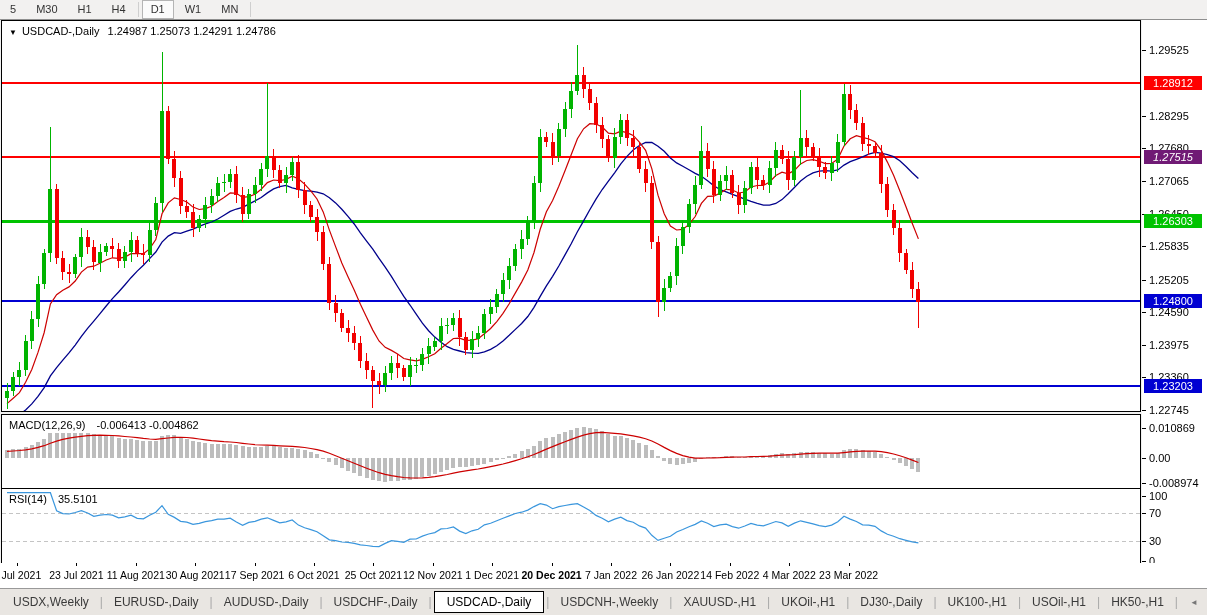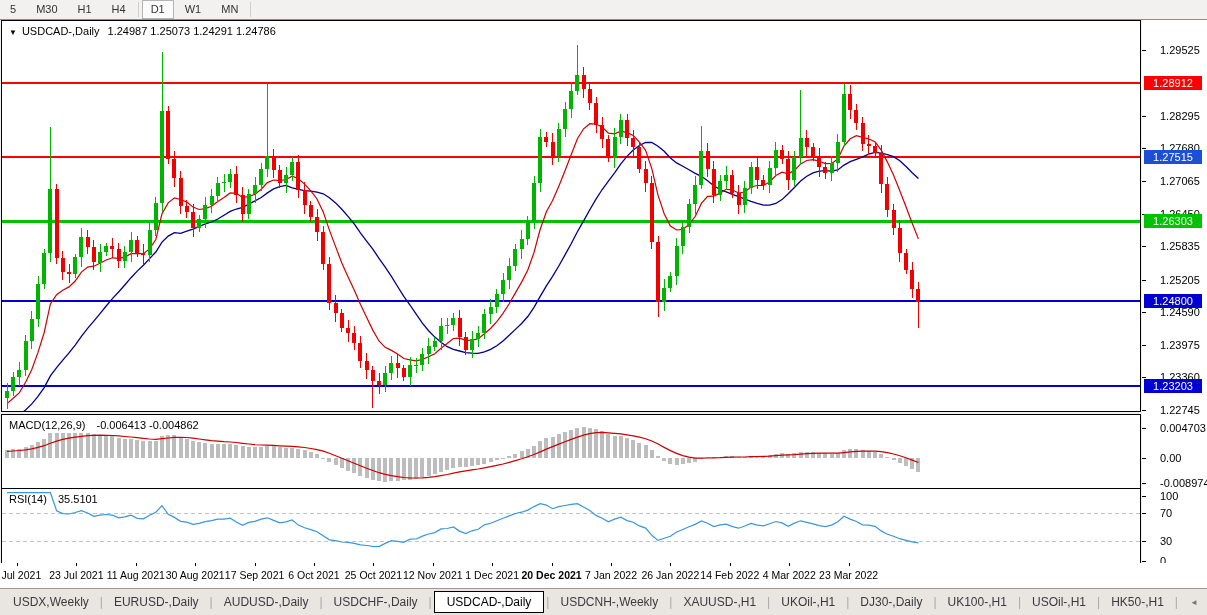--- a/index.html
+++ b/index.html
@@ -14,21 +14,21 @@
   .panel{position:absolute;left:1px;width:1140px;background:#fff;border:1px solid #000}
   #p-price{top:20px;height:392px}
   #p-macd{top:414px;height:76px}
   #p-rsi{top:488px;height:93px}
   .panel svg{position:absolute;left:0;top:0}
   .ptitle{position:absolute;left:7px;top:4px;font-size:11px;color:#000;white-space:nowrap;z-index:5}
   .ptitle .vals{margin-left:8px}
   .dd-arrow{font-size:8px;margin-right:5px;color:#000;cursor:default}
   
   .axis{position:absolute;left:1142px;top:20px;width:65px;height:543px;background:#fff;font-size:11px}
-  .ylab{position:absolute;left:18px;white-space:nowrap}
+  .ylab{position:absolute;left:7px;white-space:nowrap}
   .ytick{position:absolute;left:0;width:4px;height:1px;background:#000}
   .tag{position:absolute;left:2px;width:58px;height:14px;line-height:14px;text-align:center;color:#fff;font-size:11px}
   
   .datestrip{position:absolute;left:0;top:563px;width:1207px;height:25px;background:#fff;font-size:10.5px}
   .dlab{position:absolute;top:6px;transform:translateX(-50%);white-space:nowrap}
   .dtick{position:absolute;top:0;width:1px;height:3px;background:#000}
   
   .tabbar{position:absolute;left:0;top:588px;width:1207px;height:27px;background:#e9e6e2;border-top:1px solid #999;display:flex;align-items:center;padding-left:4px;font-size:12px;color:#3a3a3a}
   .tab{padding:3px 9px;white-space:nowrap;cursor:default}
   .tab.active{background:#fff;border:1px solid #000;color:#000;padding:3px 12px}
@@ -557,35 +557,35 @@
     <div class="ylab" style="top: 253.527px;">1.25205</div>
     <div class="ytick" style="top: 292.134px;"></div>
     <div class="ylab" style="top: 286.134px;">1.24590</div>
     <div class="ytick" style="top: 324.741px;"></div>
     <div class="ylab" style="top: 318.741px;">1.23975</div>
     <div class="ytick" style="top: 357.349px;"></div>
     <div class="ylab" style="top: 351.349px;">1.23360</div>
     <div class="ytick" style="top: 389.956px;"></div>
     <div class="ylab" style="top: 383.956px;">1.22745</div>
     <div class="ytick" style="top: 408.002px;"></div>
-    <div class="ylab" style="top: 402.002px;">0.004703</div>
+    <div class="ylab" style="top: 402.002px;">0.010869</div>
     <div class="ytick" style="top: 438px;"></div>
     <div class="ylab" style="top: 432px;">0.00</div>
     <div class="ytick" style="top: 462.768px;"></div>
     <div class="ylab" style="top: 456.768px;">-0.008974</div>
     <div class="ytick" style="top: 476px;"></div>
     <div class="ylab" style="top: 470px;">100</div>
     <div class="ytick" style="top: 493px;"></div>
     <div class="ylab" style="top: 487px;">70</div>
     <div class="ytick" style="top: 521px;"></div>
     <div class="ylab" style="top: 515px;">30</div>
     <div class="ytick" style="top: 541px;"></div>
     <div class="ylab" style="top: 535px;">0</div>
     <div class="tag" style="top: 55.9818px; background: rgb(255, 0, 0);">1.28912</div>
-    <div class="tag" style="top: 130.051px; background: #1d4ed8;">1.27515</div>
+    <div class="tag" style="top: 130.051px; background: #701a75; font-style: italic;">1.27515</div>
     <div class="tag" style="top: 194.311px; background: rgb(0, 195, 0);">1.26303</div>
     <div class="tag" style="top: 274px; background: rgb(0, 0, 210);">1.24800</div>
     <div class="tag" style="top: 358.673px; background: rgb(0, 0, 210);">1.23203</div>
   </div>
 
 <div class="datestrip" id="datestrip">
     <div class="dtick" style="left: 17px;"></div>
     <div class="dlab" style="left: 17px;">5 Jul 2021</div>
     <div class="dtick" style="left: 76.4px;"></div>
     <div class="dlab" style="left: 76.4px;">23 Jul 2021</div>

